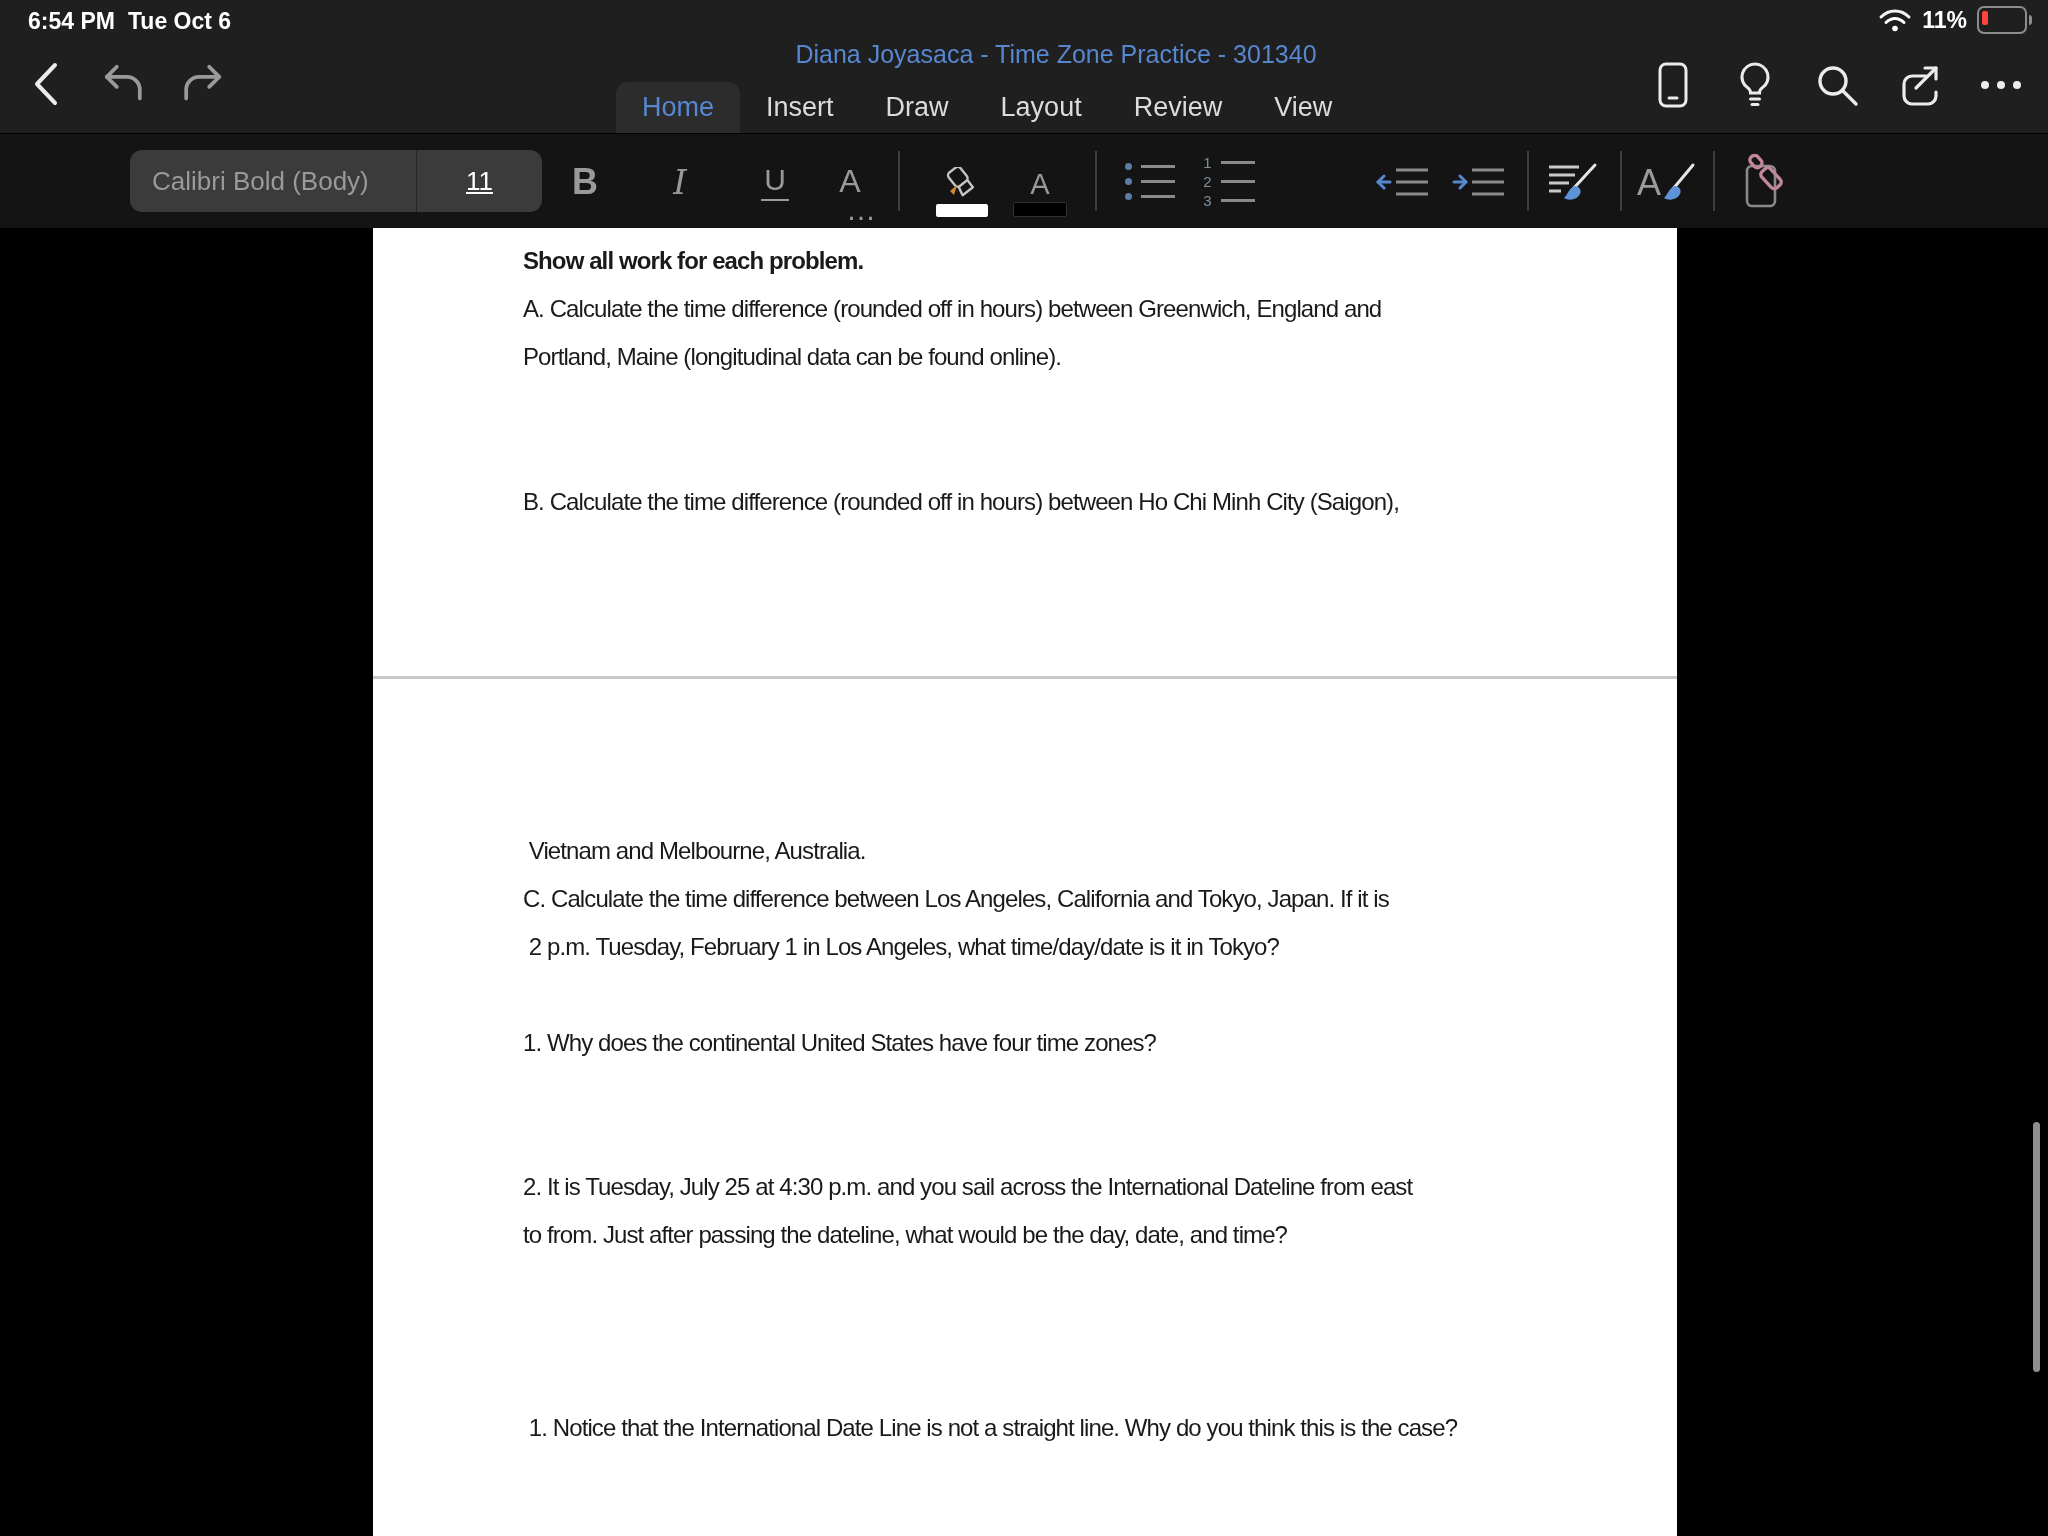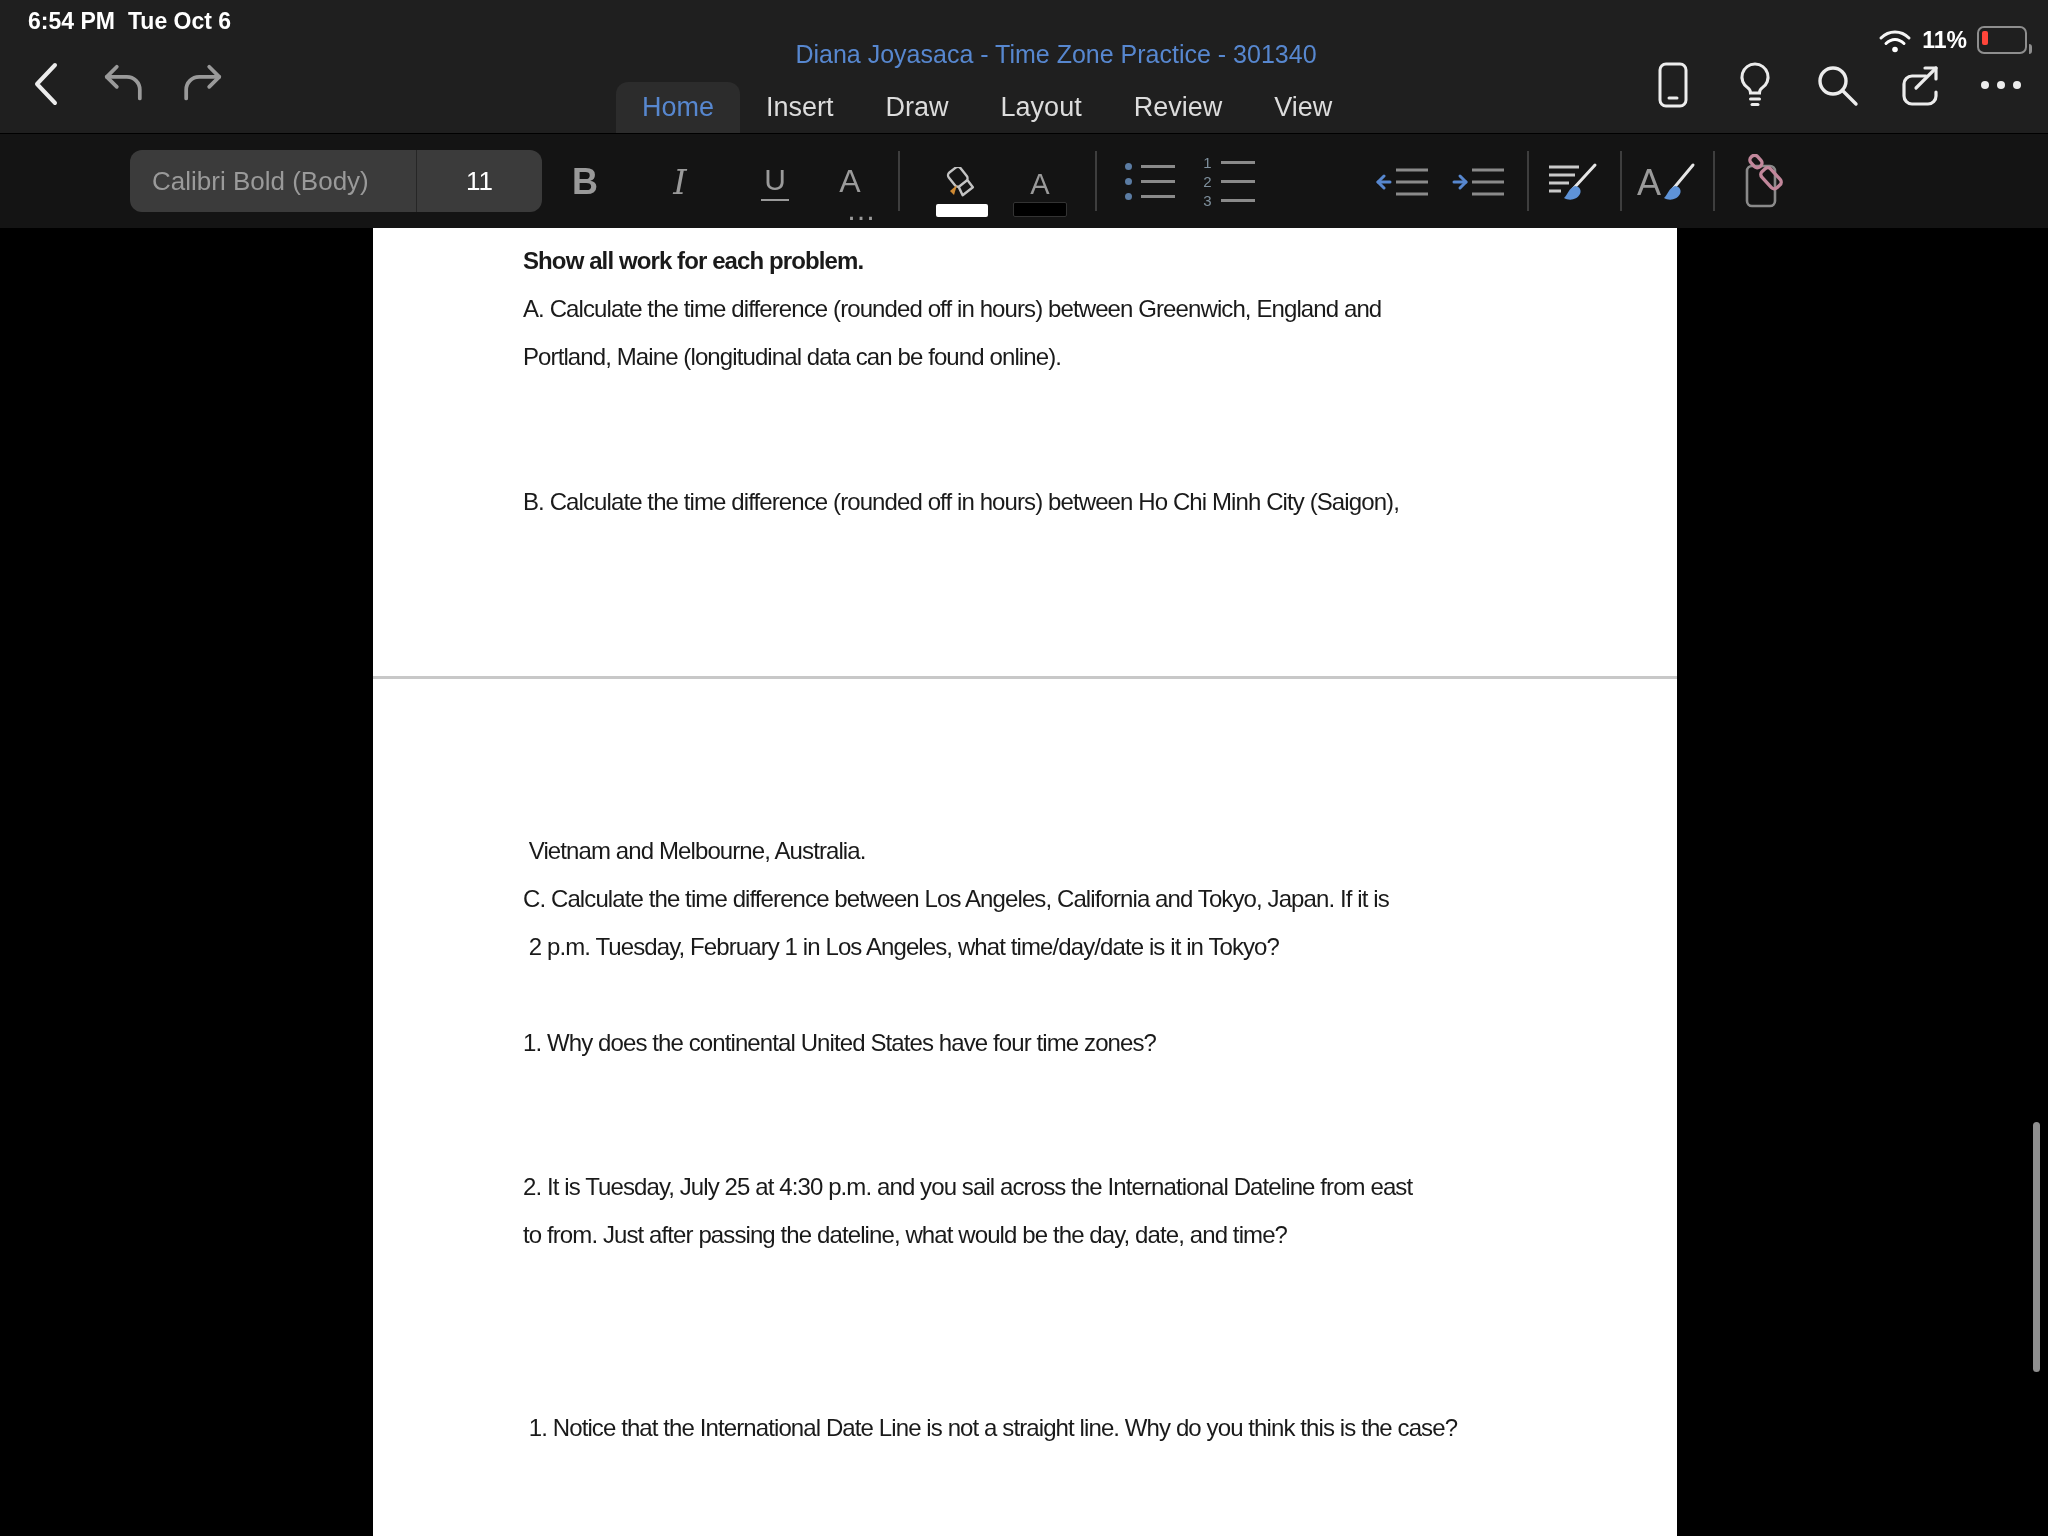--- a/index.html
+++ b/index.html
@@ -3,21 +3,21 @@
 <meta charset="utf-8">
 <style>
   html,body{margin:0;padding:0;background:#000;}
   .screen{position:relative;width:2048px;height:1536px;background:#000;overflow:hidden;
           font-family:"Liberation Sans",sans-serif;-webkit-font-smoothing:antialiased;}
 
   
   .chrome{position:absolute;left:0;top:0;width:2048px;height:133px;background:#1f1f1f;}
   .status-time{position:absolute;left:28px;top:8px;color:#fff;font-size:23px;font-weight:700;}
   .status-date{position:absolute;left:128px;top:8px;color:#fff;font-size:23px;font-weight:700;}
-  .status-right{position:absolute;right:16px;top:6px;display:flex;align-items:flex-end;gap:10px;margin-top:20px;}
+  .status-right{position:absolute;right:16px;top:6px;display:flex;align-items:center;gap:10px;}
   .battery-pct{color:#fff;font-size:23px;font-weight:700;}
   .battery{position:relative;width:46px;height:24px;border:2px solid #8e8e8e;border-radius:7px;}
   .battery .fill{position:absolute;left:3px;top:3px;width:6px;height:14px;border-radius:2px;
                  background:var(--battery_low_red,#ff453a);}
   .battery-nub{width:3px;height:10px;background:#8e8e8e;border-radius:0 3px 3px 0;margin-left:-8px;}
 
   .nav-left{position:absolute;left:20px;top:58px;display:flex;align-items:center;gap:26px;}
   .nav-btn{width:52px;height:52px;display:flex;align-items:center;justify-content:center;}
   .doc-title{position:absolute;left:0;top:40px;width:2048px;text-align:center;
              color:var(--accent_blue,#5787cf);font-size:25px;margin-left:32px;}
@@ -28,21 +28,21 @@
   .nav-right .nav-btn{width:46px;height:46px;}
 
   
   .toolbar{position:absolute;left:0;top:133px;width:2048px;height:95px;background:#141414;
            border-top:1px solid #000;}
   .font-box{position:absolute;left:130px;top:16px;width:412px;height:62px;background:#3b3b3b;
             border-radius:12px;display:flex;align-items:center;overflow:hidden;}
   .font-name{width:286px;padding-left:22px;box-sizing:border-box;color:#9a9a9a;font-size:26px;
              white-space:nowrap;overflow:hidden;}
   .font-div{width:1px;height:62px;background:#262626;}
-  .font-size{flex:1;text-align:center;color:#fff;font-size:26px;}
+  .font-size{flex:1;text-align:center;color:#fff;font-size:26px;text-decoration:underline;}
   .tb{position:absolute;top:0;height:95px;display:flex;align-items:center;justify-content:center;}
   .tb-divider{position:absolute;top:17px;width:2px;height:60px;background:#3e3e3e;}
   .glyph{color:#9a9a9a;}
   .b-glyph{font-size:36px;font-weight:700;}
   .i-glyph{font-family:"DejaVu Serif",serif;font-style:italic;font-size:34px;}
   .u-glyph{font-size:30px;border-bottom:2px solid #9a9a9a;padding:0 3px 2px;}
   .af-wrap{position:relative;}
   .af-glyph{font-size:32px;}
   .af-dots{position:absolute;left:26px;bottom:2px;color:#9a9a9a;font-size:30px;letter-spacing:3px;}
   .swatch-btn{flex-direction:column;display:flex;align-items:center;justify-content:flex-end;

